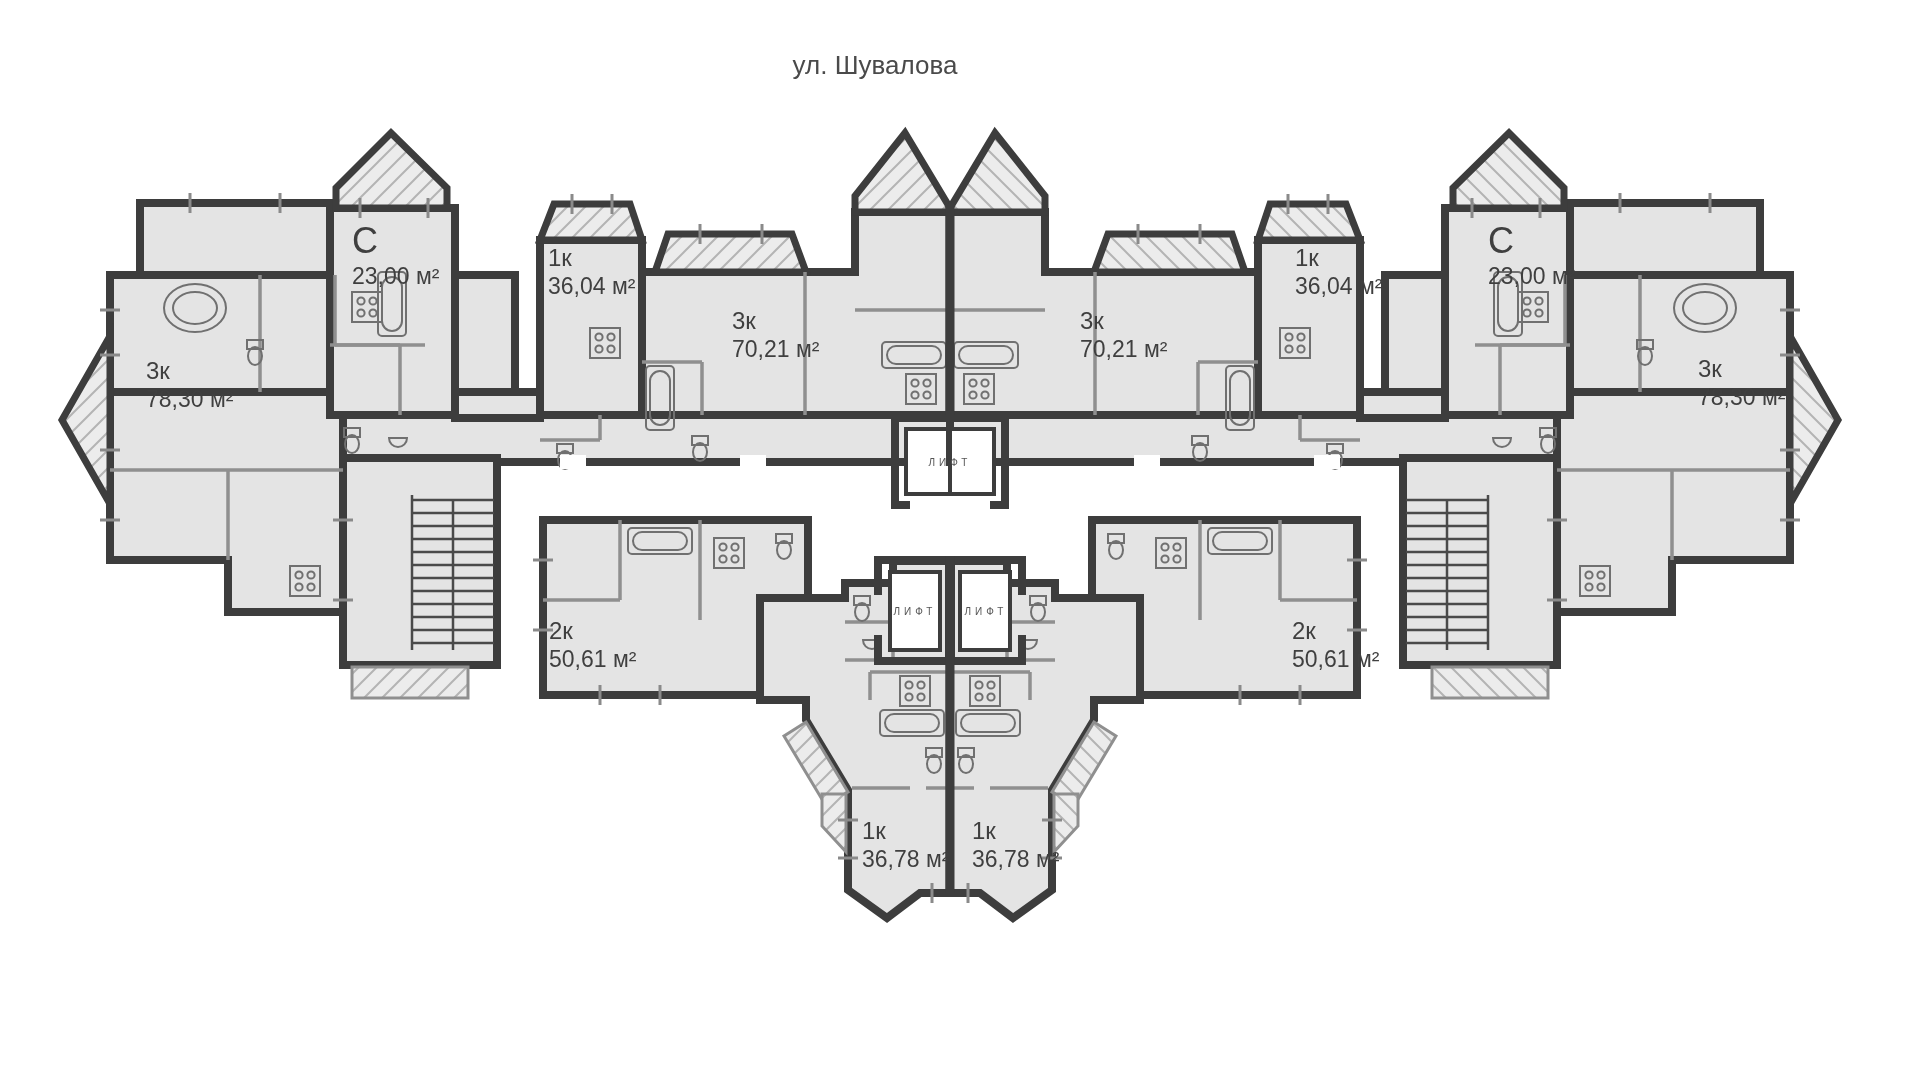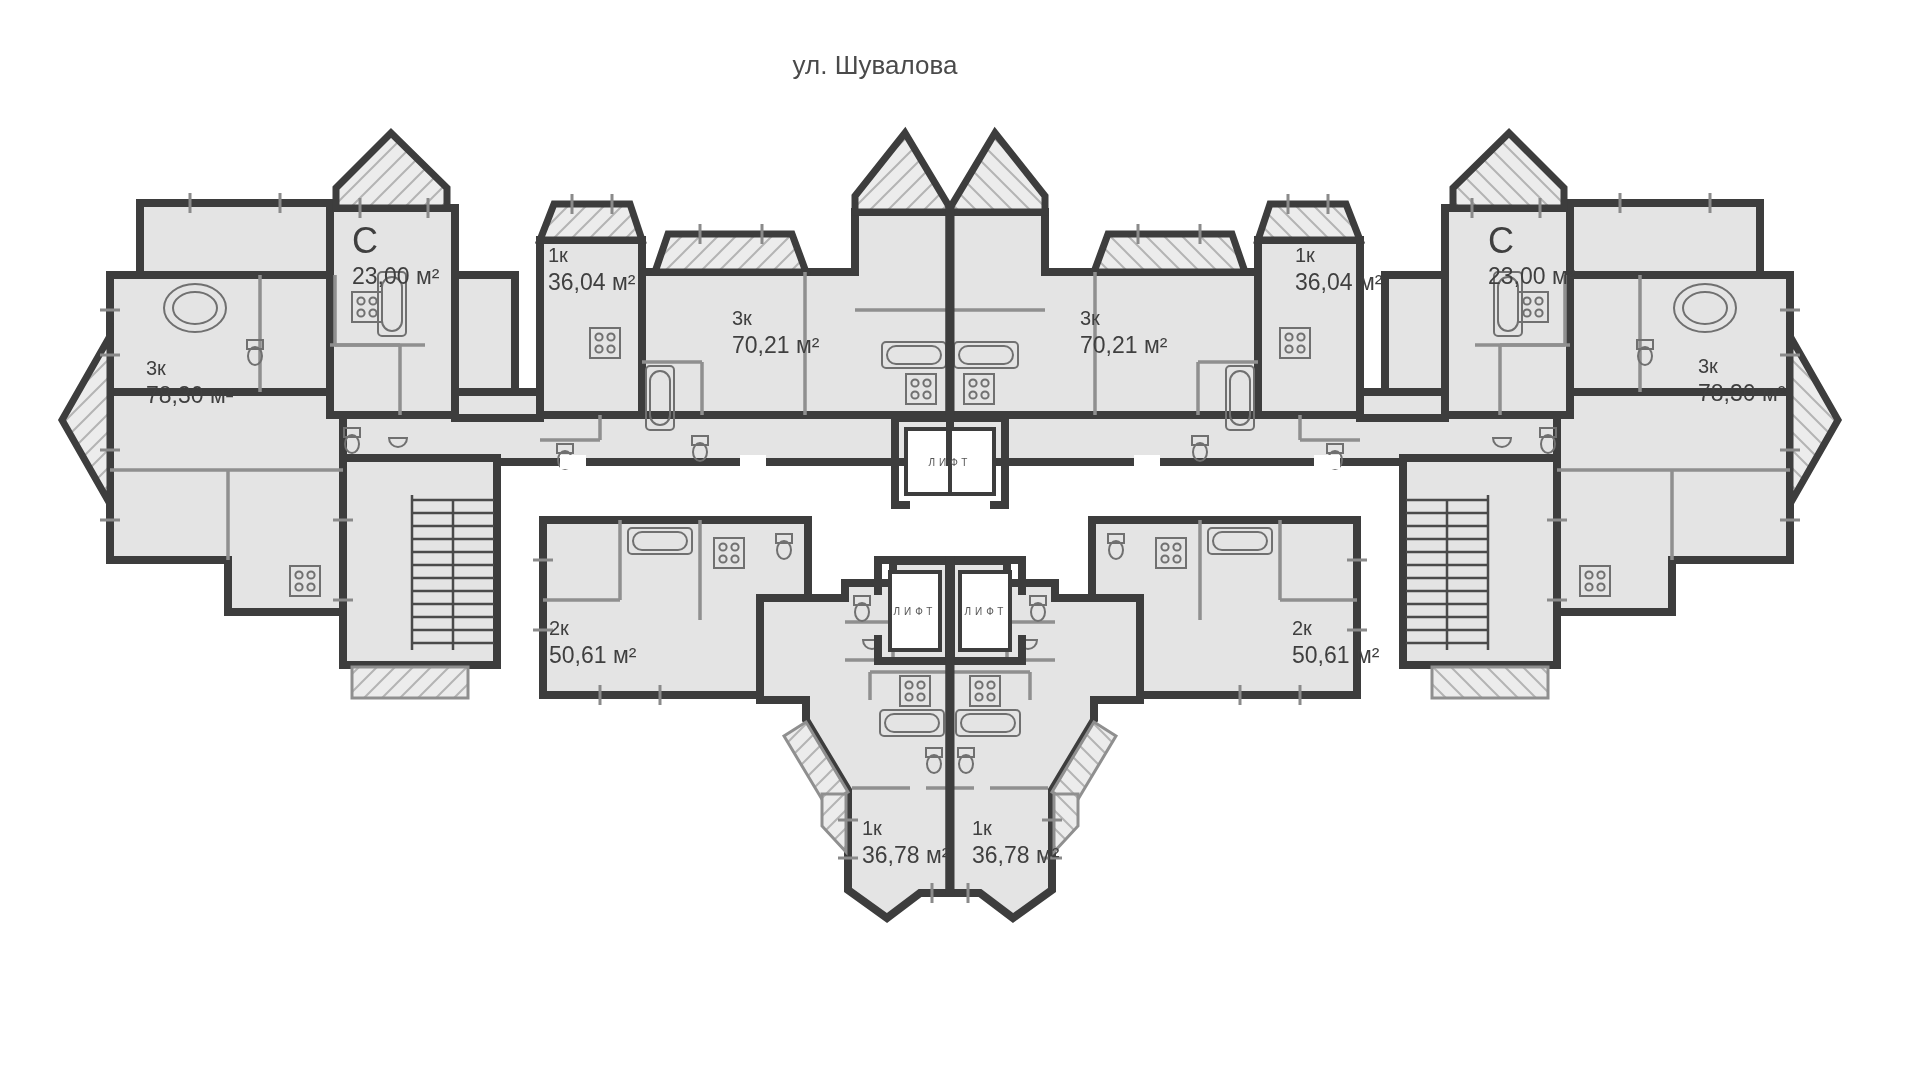--- a/index.html
+++ b/index.html
@@ -11,21 +11,21 @@
   .bayt{fill:url(#hatch);stroke:#8f8f8f;stroke-width:3;}
   .thin{stroke:#8f8f8f;stroke-width:3.5;fill:none;}
   .wall{stroke:#3d3d3d;stroke-width:8;fill:none;}
   .wall9{stroke:#3d3d3d;stroke-width:9;fill:none;}
   .fxn{fill:none;stroke:#707070;stroke-width:2;}
   .tick{stroke:#8a8a8a;stroke-width:3;}
   .tread{stroke:#4a4a4a;stroke-width:2.5;}
   .ebox{fill:#ffffff;stroke:#3d3d3d;stroke-width:4;}
   .gap{fill:#ffffff;stroke:none;}
   .lbl{position:absolute;color:#3f3f3f;line-height:1.08;white-space:nowrap;}
-  .lbl .t{font-size:20px;}
+  .lbl .t{font-size:24px;}
   .lbl .a{font-size:23px;margin-top:3px;}
   .lbl.studio .t{font-size:36px;}
   .title{position:absolute;font-size:26px;color:#4a4a4a;transform:translateX(-50%);white-space:nowrap;}
   .elev{position:absolute;font-size:10px;letter-spacing:4px;color:#555;transform:translate(-50%,-50%);}
   .yard{position:absolute;display:flex;align-items:center;color:#3f3f3f;}
   .yard .yt{font-size:29px;margin-left:32px;margin-bottom:2px;}
 </style>
 </head>
 <body>
 

